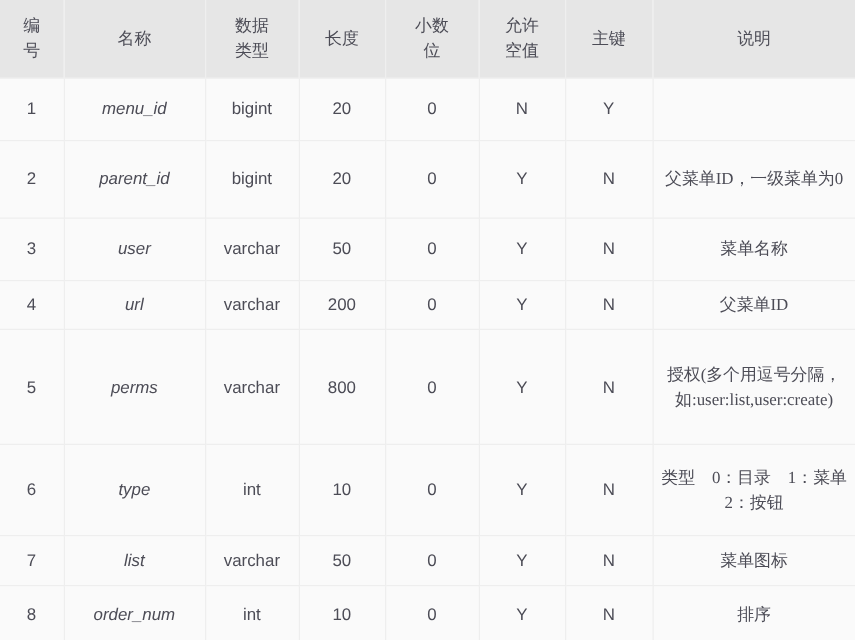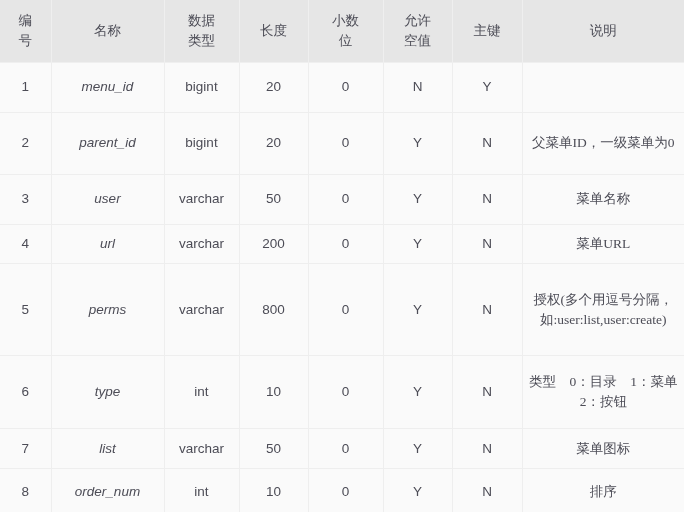--- a/index.html
+++ b/index.html
@@ -146,21 +146,21 @@
       <td class="cell-comment">菜单名称</td>
     </tr>
     <tr class="r4">
       <td class="cell-no">4</td>
       <td class="cell-name">url</td>
       <td class="cell-type">varchar</td>
       <td class="cell-len">200</td>
       <td class="cell-dec">0</td>
       <td class="cell-null">Y</td>
       <td class="cell-pk">N</td>
-      <td class="cell-comment">菜单URL</td>
+      <td class="cell-comment">父菜单ID</td>
     </tr>
     <tr class="r5">
       <td class="cell-no">5</td>
       <td class="cell-name">perms</td>
       <td class="cell-type">varchar</td>
       <td class="cell-len">800</td>
       <td class="cell-dec">0</td>
       <td class="cell-null">Y</td>
       <td class="cell-pk">N</td>
       <td class="cell-comment">授权(多个用逗号分隔，如:user:list,user:create)</td>

